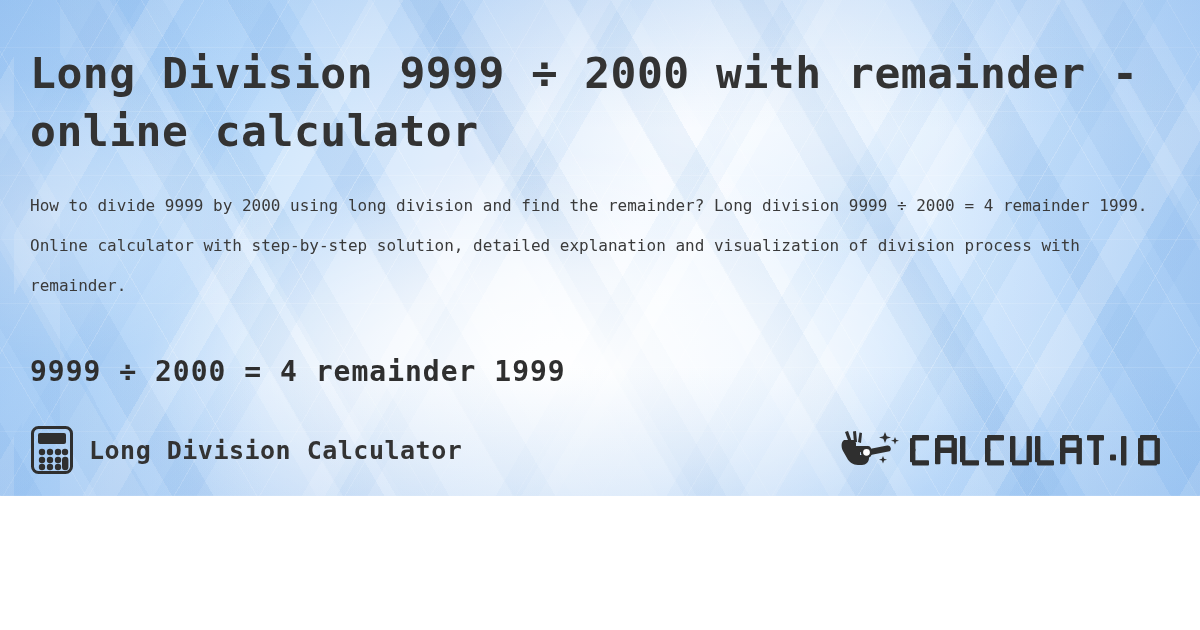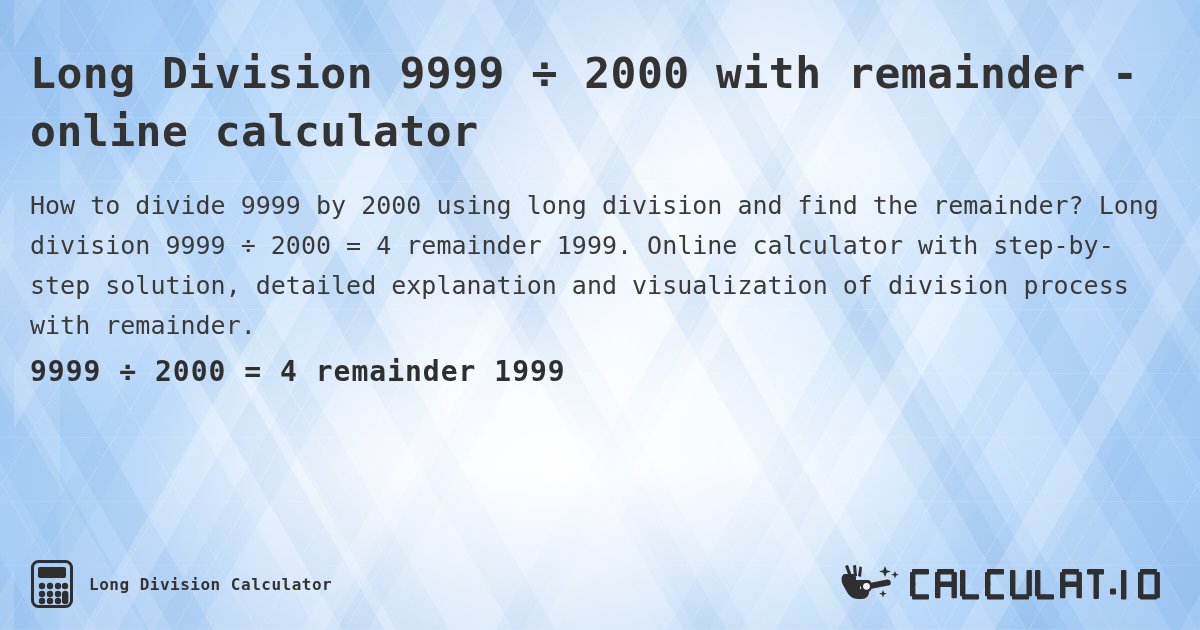--- a/index.html
+++ b/index.html
@@ -9,21 +9,21 @@
   body {
     width: 1200px;
     height: 630px;
     overflow: hidden;
     font-family: "DejaVu Sans Mono", "Liberation Mono", monospace;
   }
 
   #page {
     position: relative;
     width: 1200px;
-    height: 630px;
+    height: 496px;
     overflow: hidden;
     background: #cfe4fb;
   }
 
   
   .bg-layer {
     position: absolute;
     inset: 0;
     pointer-events: none;
   }
@@ -107,21 +107,21 @@
     white-space: pre-wrap;
   }
 
   .intro-paragraph {
     position: absolute;
     left: 30px;
     top: 186px;
     width: 1135px;
     margin: 0;
     font-family: "DejaVu Sans Mono", "Liberation Mono", monospace;
-    font-size: 25px;
+    font-size: 16px;
     font-weight: normal;
     line-height: 40px;
     color: #3a3a3a;
     white-space: pre-wrap;
   }
 
   .result-line {
     position: absolute;
     left: 30px;
     top: 352px;
@@ -149,21 +149,21 @@
     left: 31px;
     bottom: 22px;
     display: flex;
     align-items: center;
     gap: 16px;
   }
   .calc-icon { display: block; }
 
   .footer-brand-label {
     font-family: "DejaVu Sans Mono", "Liberation Mono", monospace;
-    font-size: 16px;
+    font-size: 25px;
     font-weight: bold;
     letter-spacing: 0.5px;
     color: #333333;
     white-space: pre;
   }
 
   .footer-logo {
     position: absolute;
     right: 22px;
     bottom: 24px;

